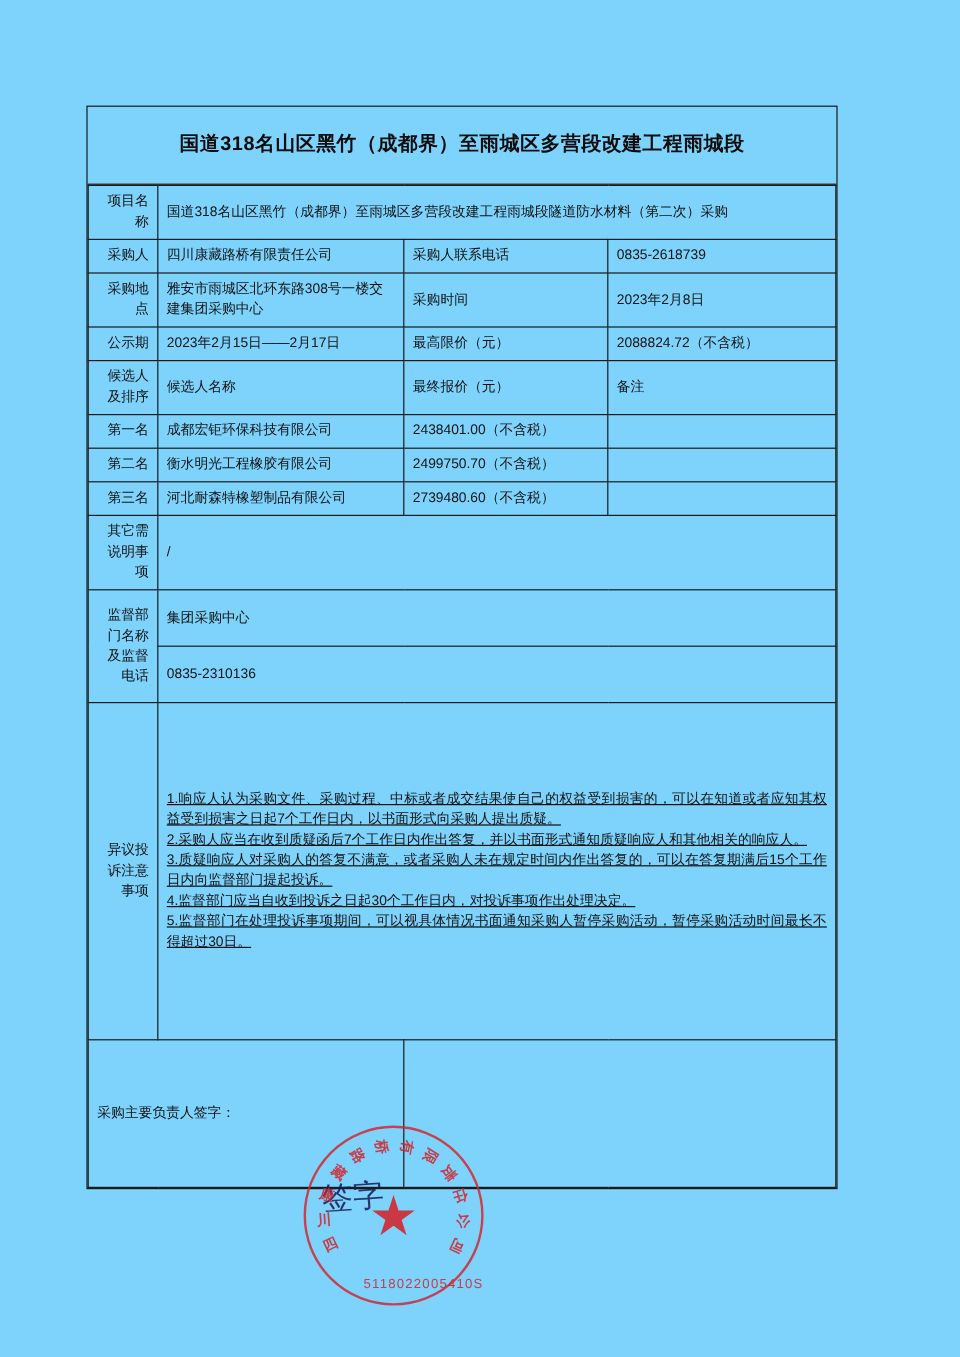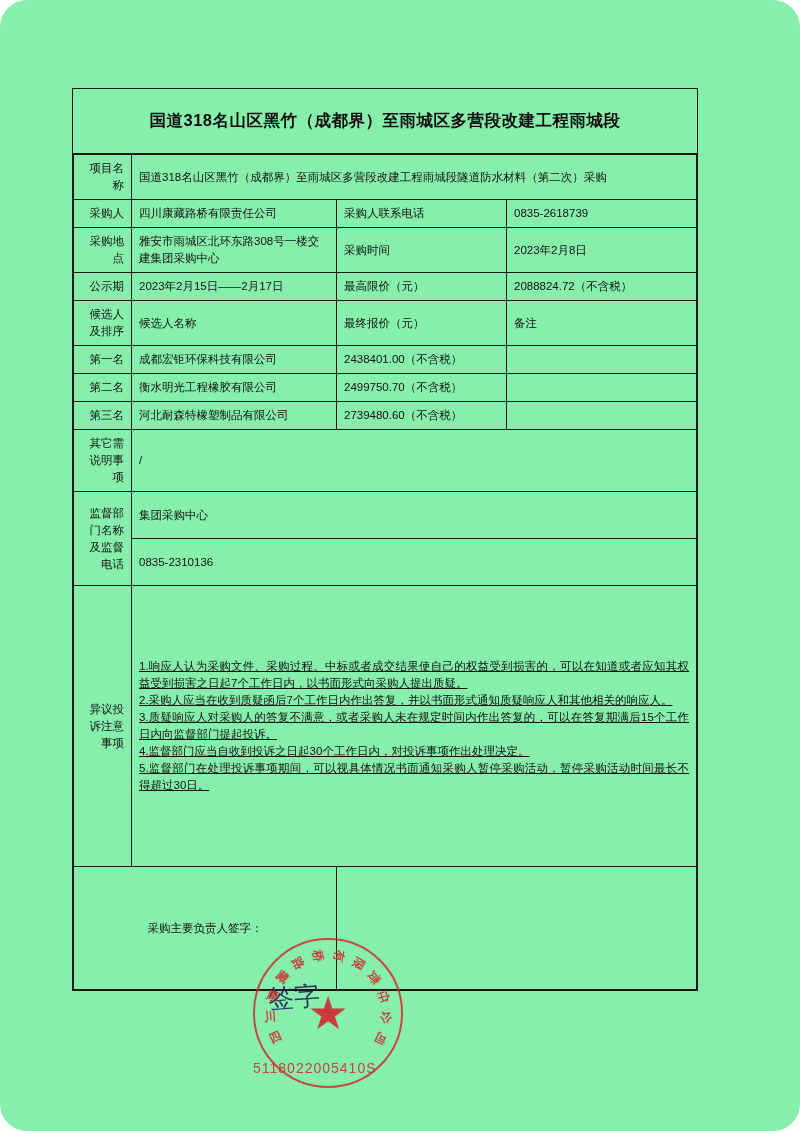--- a/index.html
+++ b/index.html
@@ -13,22 +13,21 @@
     font-family: "Liberation Sans", sans-serif;
     color: #111;
     position: relative;
     overflow: hidden;
   }
   .page {
     position: absolute;
     left: 0; top: 0;
     width: 800px;
     height: 1131px;
-    background: #86efac;
-    border-radius: 27px;
+    background: #7dd3fc;
   }
   .doc {
     position: absolute;
     left: 72px;
     top: 88px;
     width: 626px;
     border: 1.5px solid #1a1a1a;
     box-sizing: border-box;
     background: transparent;
   }
@@ -70,21 +69,21 @@
     line-height: 19.5px;
     text-align: justify;
     padding: 8px 10px 8px 8px;
   }
   .notice p { margin: 0; text-decoration: underline; }
   .sign-row td {
     height: 112px;
     vertical-align: middle;
   }
   .sign-label {
-    text-align: center;
+    text-align: left;
     font-size: 12px;
   }
   
   .stamp {
     position: absolute;
     left: 253px;
     top: 938px;
     width: 150px;
     height: 150px;
     pointer-events: none;
@@ -122,22 +121,22 @@
     font-family: "Liberation Serif", serif;
     font-weight: bold;
     opacity: 0.85;
     transform-origin: 0 0;
   }
   .stamp .bottom-num {
     position: absolute;
     left: 0;
     bottom: 12px;
     width: 150px;
-    text-align: left;
-    font-size: 14px;
+    text-align: right;
+    font-size: 11px;
     color: #d3242a;
     opacity: 0.85;
     letter-spacing: 1px;
   }
   .sig-scribble {
     position: absolute;
     left: 268px;
     top: 980px;
     font-size: 26px;
     color: #1a1a52;

